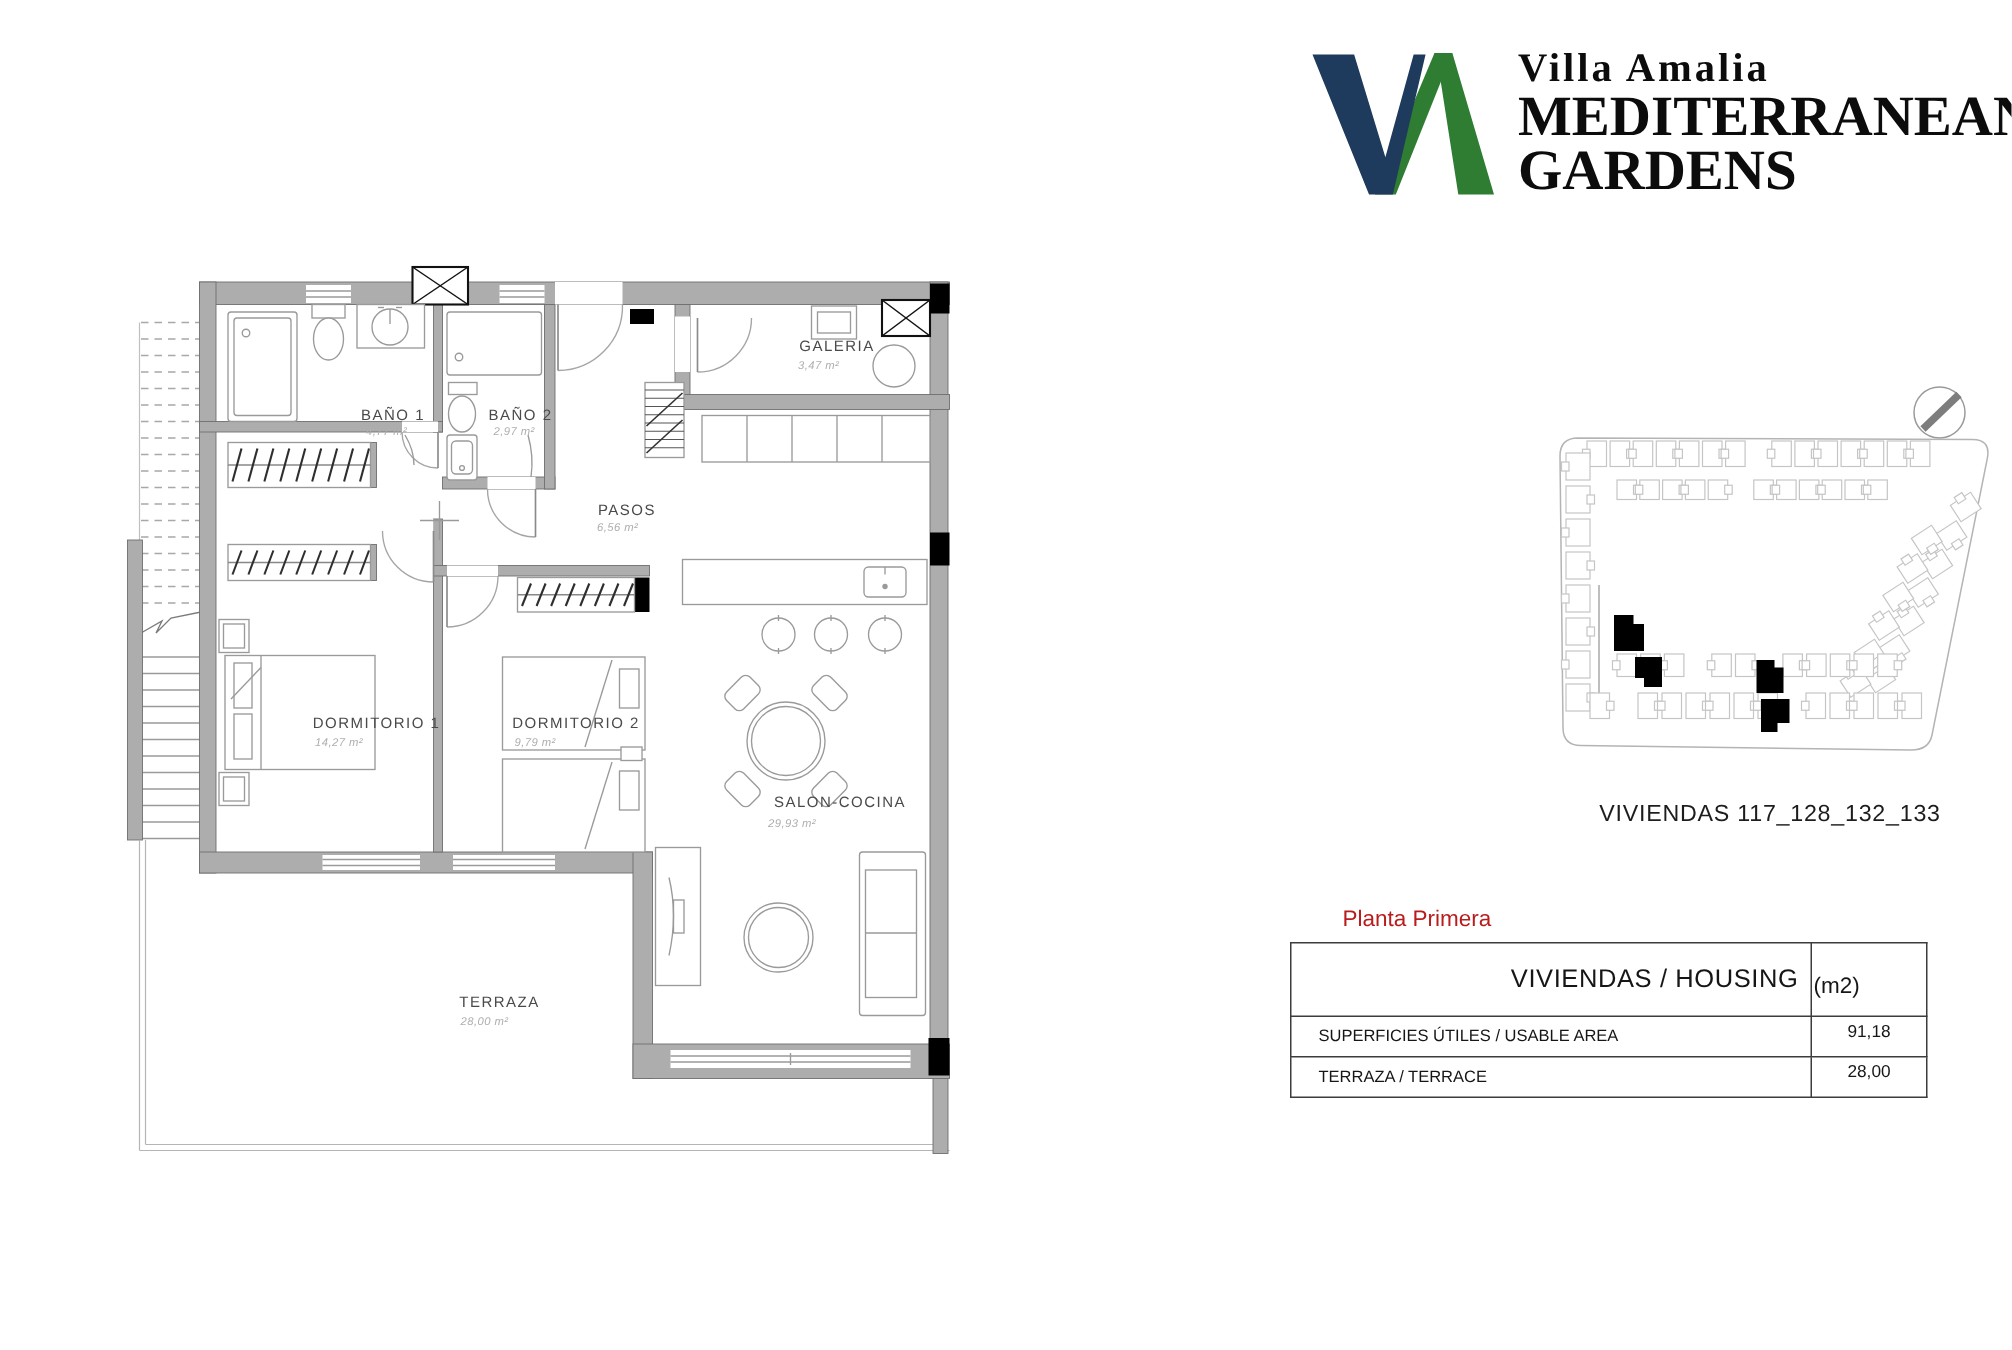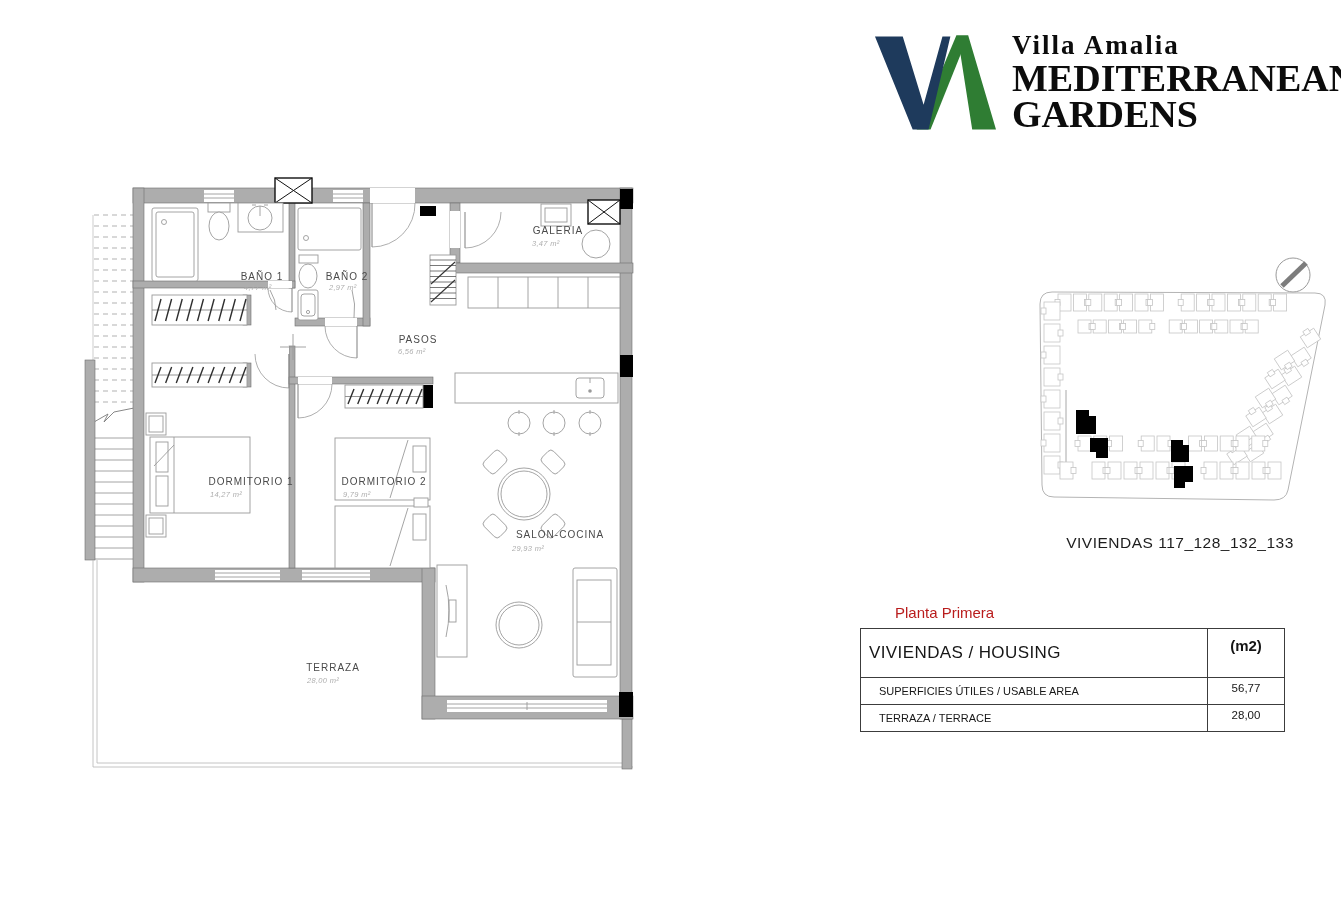--- a/index.html
+++ b/index.html
@@ -27,22 +27,22 @@
   #siteplan{position:absolute;left:1020px;top:250px;width:320px;height:320px;}
   #siteplan-caption{
     position:absolute;left:1000px;top:534px;width:360px;text-align:center;
     font-size:15.5px;letter-spacing:.5px;color:#1d1d1d;
   }
   
   #summary-title{position:absolute;left:895px;top:604px;font-size:15px;color:#b91c1c;}
   #summary-table-wrap{position:absolute;left:860px;top:628px;}
   table.summary{border-collapse:collapse;width:425px;table-layout:fixed;}
   table.summary td{border:1px solid #3c3c3c;color:#161616;}
-  td.h-label{width:330px;font-size:17px;letter-spacing:.4px;padding:14px 8px;}
-  td.h-unit{font-size:15px;text-align:center;vertical-align:top;padding-top:8px;font-weight:bold;}
+  td.h-label{width:330px;font-size:17px;letter-spacing:.4px;padding:14px 8px;text-align:right;}
+  td.h-unit{font-size:15px;text-align:left;vertical-align:top;padding-top:20px;}
   td.r-label{font-size:11px;padding:0 0 0 18px;height:26px;}
   td.r-value{font-size:11.5px;text-align:center;vertical-align:top;padding-top:4px;}
 </style>
 </head>
 <body>
 
 <svg id="logo-monogram" viewBox="0 0 125 100">
   <path d="M84,2 L96,2 L58,97 L44,97 Z" fill="#2F7D33"></path>
   <path d="M2,3 L30,3 L51,72 L70,3 L78,3 L56,97 L40,97 Z" fill="#1E3A5C"></path>
   <path d="M84,2 L96,2 L124,97 L100,97 L88,20 Z" fill="#2F7D33"></path>
@@ -663,21 +663,21 @@
 <div id="summary-title">Planta Primera</div>
 <div id="summary-table-wrap">
   <table class="summary">
     <tbody>
       <tr>
         <td class="h-label">VIVIENDAS / HOUSING</td>
         <td class="h-unit">(m2)</td>
       </tr>
       <tr>
         <td class="r-label">SUPERFICIES ÚTILES / USABLE AREA</td>
-        <td class="r-value">56,77</td>
+        <td class="r-value">91,18</td>
       </tr>
       <tr>
         <td class="r-label">TERRAZA / TERRACE</td>
         <td class="r-value">28,00</td>
       </tr>
     </tbody>
   </table>
 </div>
 
 </body></html>

